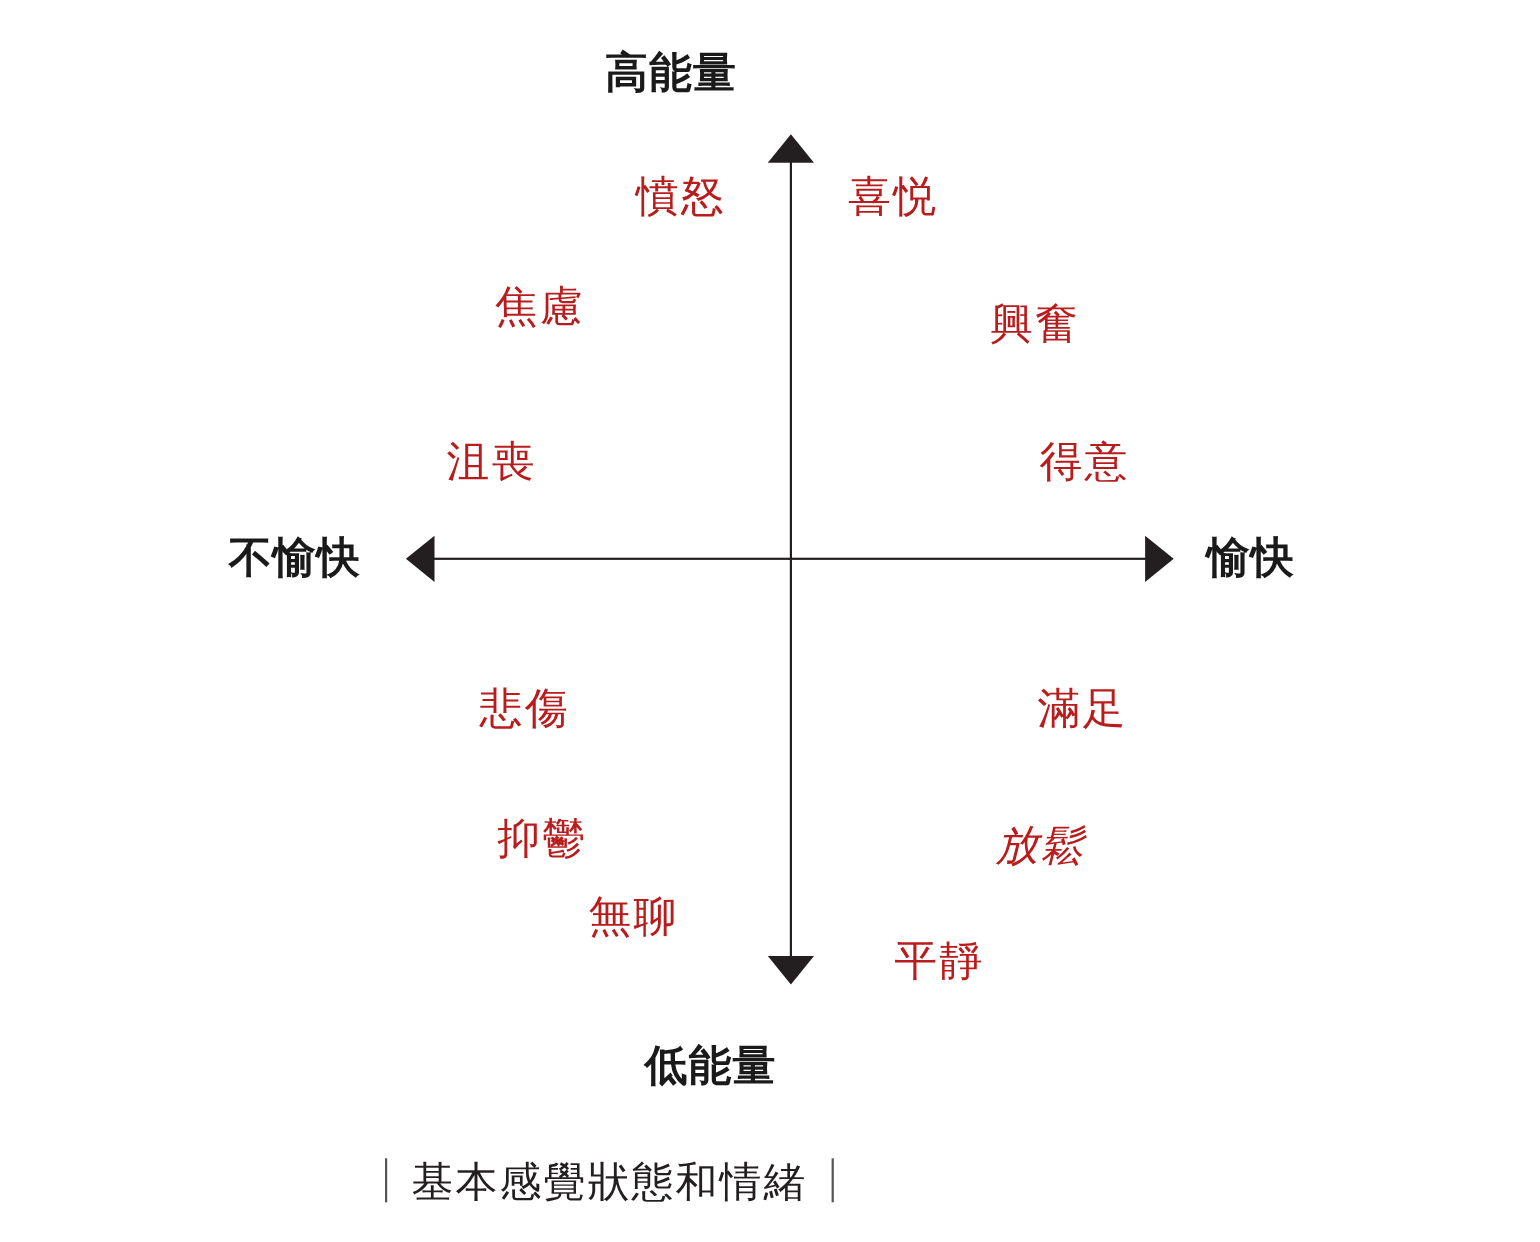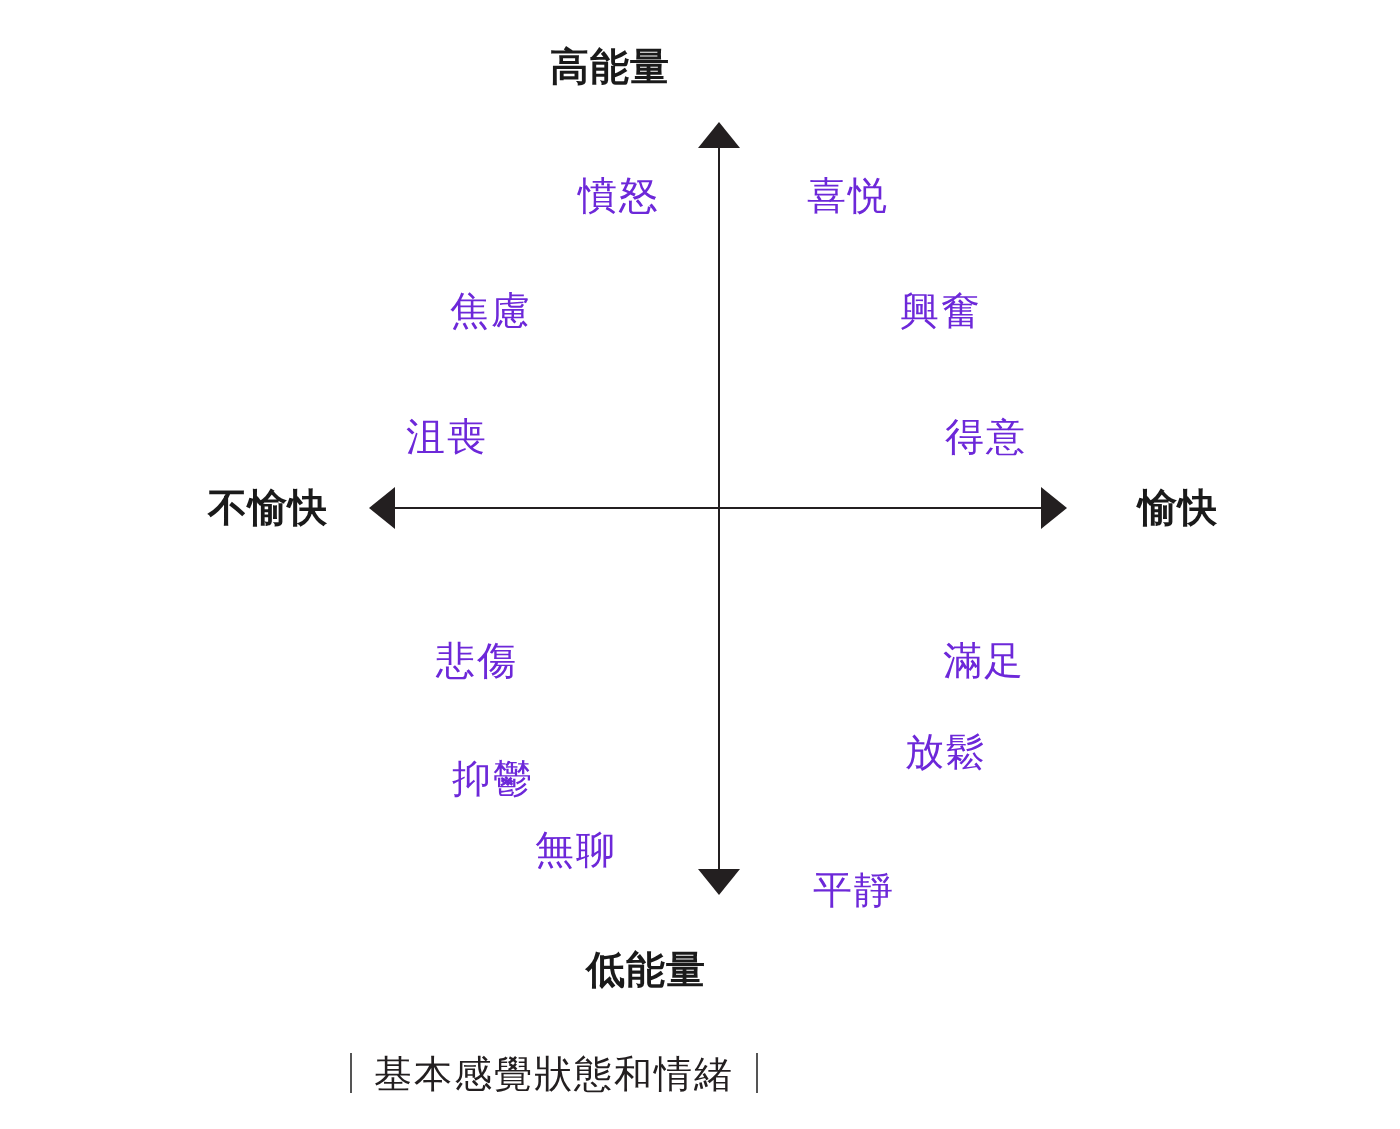--- a/index.html
+++ b/index.html
@@ -78,32 +78,31 @@
     font-weight: bold;
     font-size: 39px;
     line-height: 1;
     letter-spacing: 1px;
     color: #1a1a1a;
     white-space: nowrap;
   }
   .axis-label-top     { left: 0; top: 47px; width: 1220px; text-align: center; }
   .axis-label-bottom  { left: 0; top: 950px; width: 1292px; text-align: center; }
   .axis-label-left    { left: 208px; top: 488px; }
-  .axis-label-right   { left: 1138px; top: 488px; }
+  .axis-label-right   { left: 1097px; top: 488px; }
 
   
   .emotion {
     position: absolute;
     font-size: 39px;
     line-height: 1;
     font-weight: 400;
     letter-spacing: 2px;
-    color: #6d28d9;
+    color: #b91c1c;
     white-space: nowrap;
-    margin-top: 16px;
   }
 
   
   .caption {
     position: absolute;
     left: 0;
     top: 1053px;
     width: 1108px;
     text-align: center;
     font-size: 38px;
@@ -133,32 +132,32 @@
   <div class="axis-line-h"></div>
   <div class="arrow arrow-left"></div>
   <div class="arrow arrow-right"></div>
 
   <div class="axis-label axis-label-top">高能量</div>
   <div class="axis-label axis-label-bottom">低能量</div>
   <div class="axis-label axis-label-left">不愉快</div>
   <div class="axis-label axis-label-right">愉快</div>
 
   <div class="emotion" style="left: 578px; top: 160px;">憤怒</div>
-  <div class="emotion" style="left: 450px; top: 275px;">焦慮</div>
+  <div class="emotion" style="left: 450px; top: 260px;">焦慮</div>
   <div class="emotion" style="left: 406px; top: 401px;">沮喪</div>
 
-  <div class="emotion" style="left: 807px; top: 160px;">喜悦</div>
+  <div class="emotion" style="left: 771px; top: 160px;">喜悦</div>
   <div class="emotion" style="left: 900px; top: 275px;">興奮</div>
   <div class="emotion" style="left: 945px; top: 401px;">得意</div>
 
   <div class="emotion" style="left: 436px; top: 625px; text-align: center;">悲傷</div>
   <div class="emotion" style="left: 452px; top: 743px;">抑鬱</div>
   <div class="emotion" style="left: 535px; top: 814px;">無聊</div>
 
   <div class="emotion" style="left: 943px; top: 625px;">滿足</div>
-  <div class="emotion" style="left: 905px; top: 716px;">放鬆</div>
+  <div class="emotion" style="left: 905px; top: 750px; font-style: italic;">放鬆</div>
   <div class="emotion" style="left: 813px; top: 854px;">平靜</div>
 
   <div class="caption">
     <span class="bar"></span><span>基本感覺狀態和情緒</span><span class="bar"></span>
   </div>
 
 </div>
 
 </body></html>

